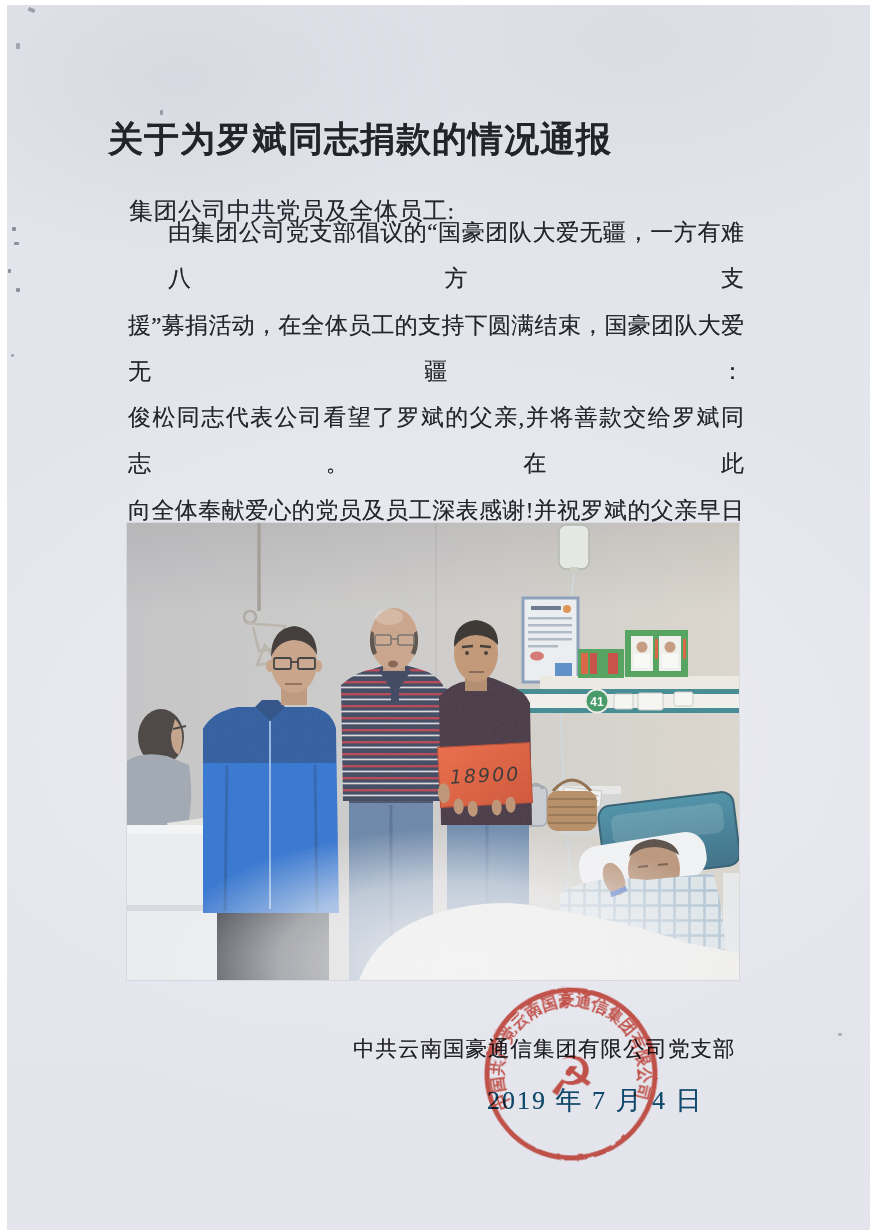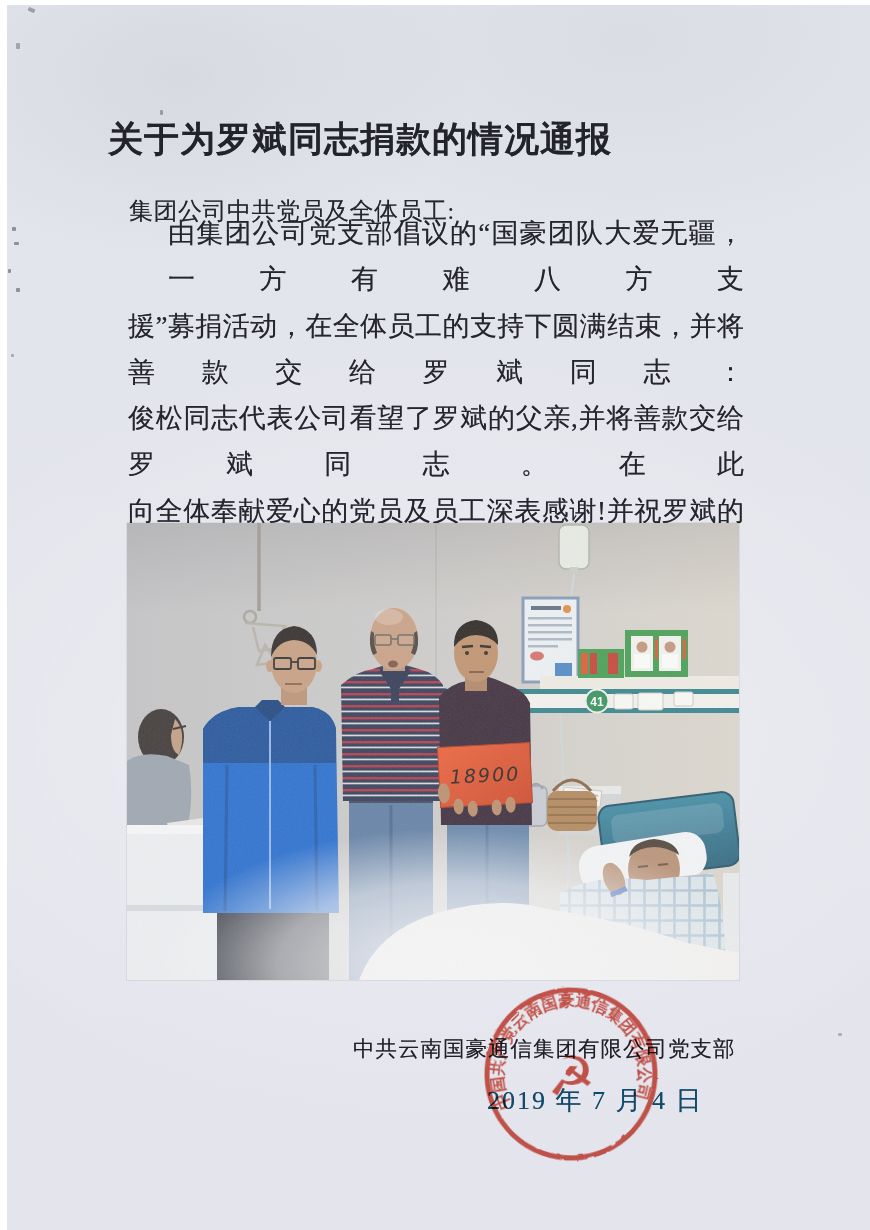--- a/index.html
+++ b/index.html
@@ -20,21 +20,21 @@
     position:absolute;top:116px;left:0;width:720px;text-align:center;
     font-size:35px;font-weight:600;color:#23232a;letter-spacing:1px;
     text-shadow:0 0 .6px rgba(35,35,42,.55);
   }
   .salutation{
     position:absolute;left:129px;top:187px;font-size:24px;color:#26262e;
     letter-spacing:.5px;text-shadow:0 0 .5px rgba(35,35,42,.5);margin-top:8px;
   }
   .bodytext{
     position:absolute;left:128px;top:210px;width:616px;
-    font-size:27px;line-height:46.3px;color:#25252d;
+    font-size:23px;line-height:46.3px;color:#25252d;
     text-shadow:0 0 .5px rgba(35,35,42,.5);
   }
   .line{text-align:justify;text-align-last:justify;}
   .line.first{padding-left:40px;}
   .line.last{text-align-last:left;padding-left:50px;}
   .photo{
     position:absolute;left:127px;top:523px;width:612px;height:457px;
     box-shadow:0 0 0 1px rgba(0,0,0,.06);
   }
   .signature{
@@ -64,21 +64,21 @@
 <div class="speck" style="left:16px;top:288px;width:4px;height:4px;"></div>
 <div class="speck" style="left:11px;top:354px;width:3px;height:3px;opacity:.4;"></div>
 <div class="speck" style="left:160px;top:110px;width:3px;height:5px;opacity:.45;"></div>
 <div class="speck" style="left:838px;top:1033px;width:4px;height:3px;opacity:.35;"></div>
 
 <div class="title">关于为罗斌同志捐款的情况通报</div>
 <div class="salutation">集团公司中共党员及全体员工:</div>
 
 <div class="bodytext">
   <div class="line first">由集团公司党支部倡议的“国豪团队大爱无疆，一方有难八方支</div>
-  <div class="line">援”募捐活动，在全体员工的支持下圆满结束，并将善款交给罗斌同志：</div>
+  <div class="line">援”募捐活动，在全体员工的支持下圆满结束，国豪团队大爱无疆：</div>
   <div class="line">俊松同志代表公司看望了罗斌的父亲,并将善款交给罗斌同志。在此</div>
   <div class="line">向全体奉献爱心的党员及员工深表感谢!并祝罗斌的父亲早日康复！</div>
   <div class="line last">特此通报!</div>
 </div>
 
 <div class="photo">
 <svg width="612" height="457" viewBox="0 0 612 457" xmlns="http://www.w3.org/2000/svg">
   <defs>
     <linearGradient id="wallG" x1="0" y1="0" x2="1" y2="0">
       <stop offset="0" stop-color="#c1c1c3"></stop>

